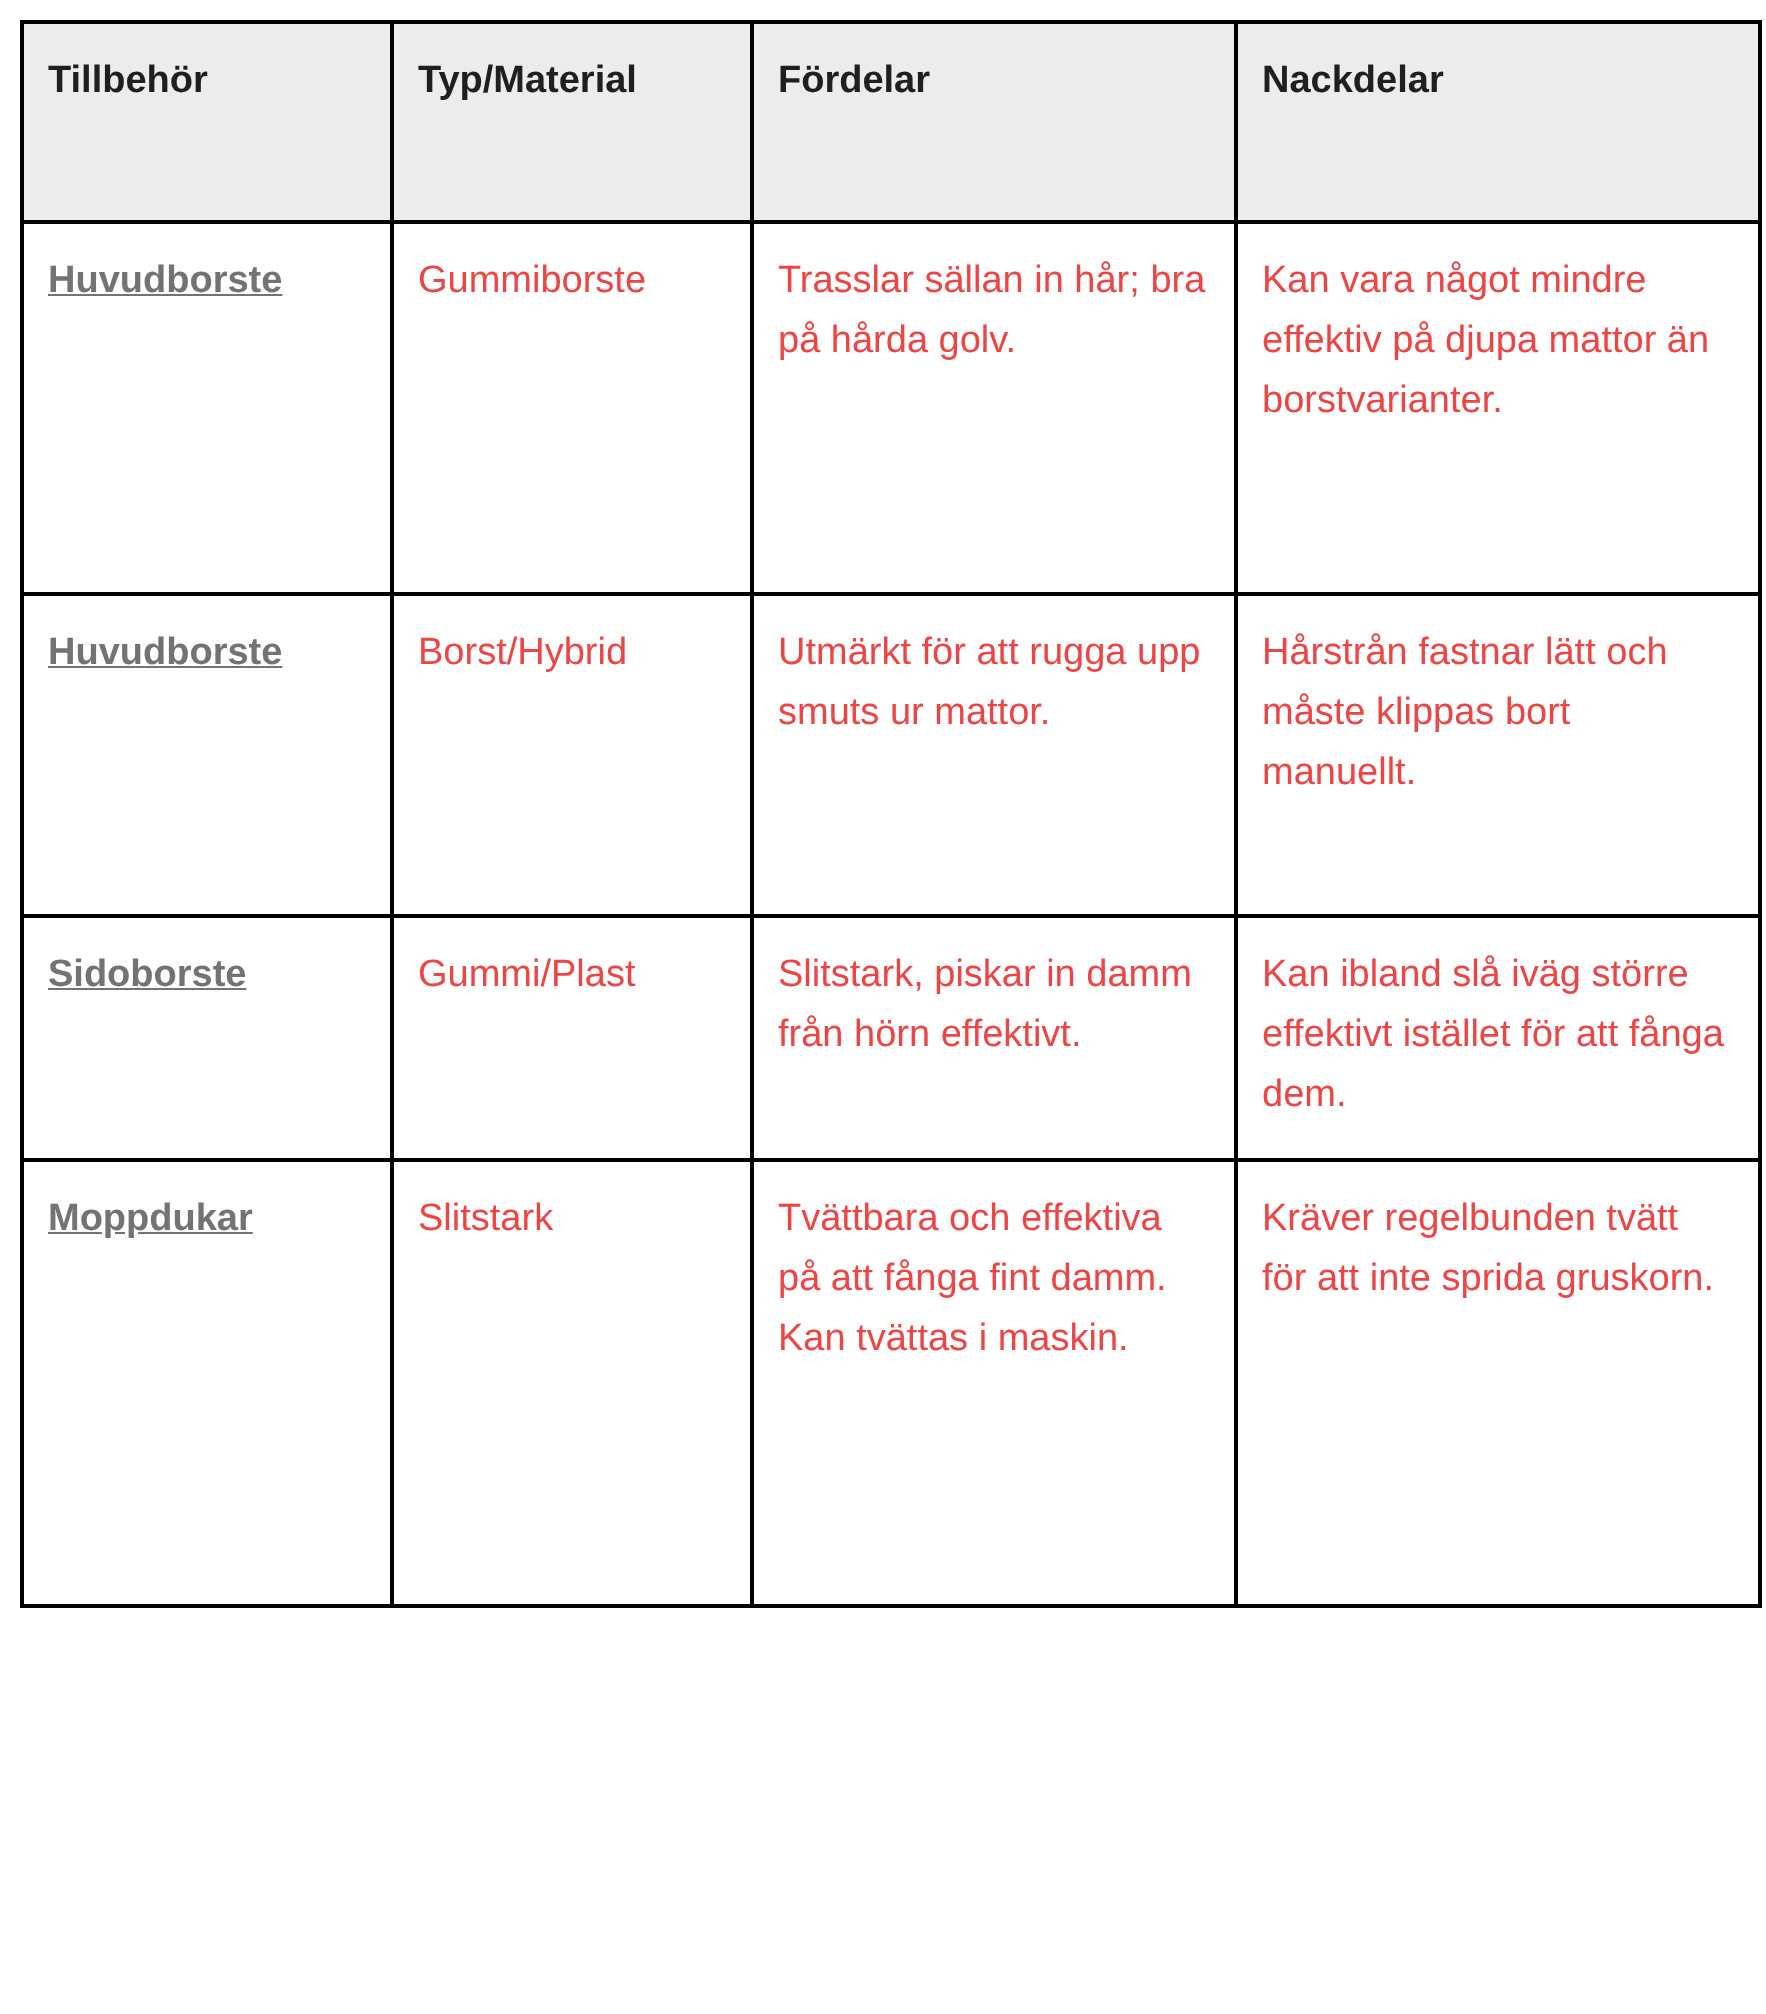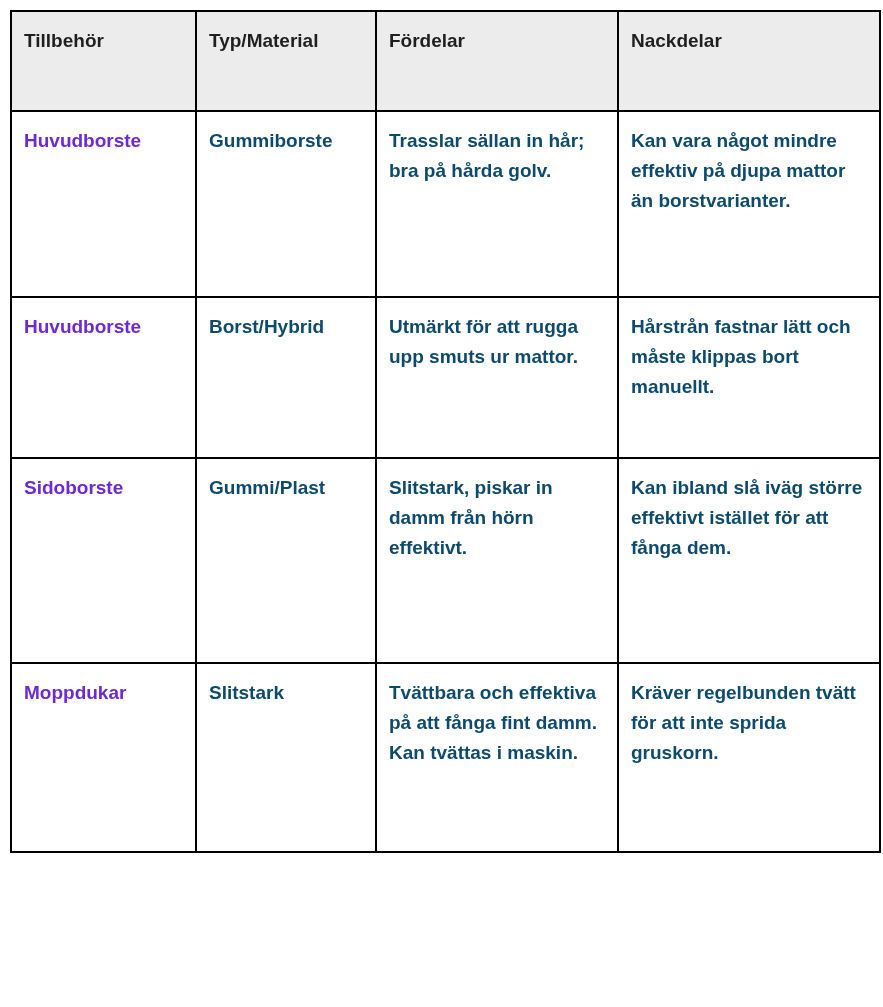--- a/index.html
+++ b/index.html
@@ -40,34 +40,35 @@
     font-size: 19px;
     line-height: 30px;
     word-wrap: break-word;
   }
   table.acc-table th {
     background: #ececec;
     color: #1f1f1f;
     font-weight: 700;
   }
   table.acc-table td {
-    color: #0c4a6e;
-    font-weight: 700;
+    color: #ef4444;
+    font-weight: 400;
   }
   table.acc-table td.accessory {
-    color: #6d28d9;
+    color: #737373;
     font-weight: 700;
+    text-decoration: underline;
   }
   
   tr.hdr   { height: 100px; }
   tr.row-1 { height: 186px; }
   tr.row-2 { height: 161px; }
-  tr.row-3 { height: 205px; }
+  tr.row-3 { height: 122px; }
   tr.row-4 { height: 191px; }
-  tr.row-5 { height: 189px; }
+  tr.row-5 { height: 223px; }
 </style>
 </head>
 <body>
 
 <div class="doc-canvas">
   <table class="acc-table">
     <colgroup>
       <col class="c1">
         <col class="c2">
         <col class="c3">

